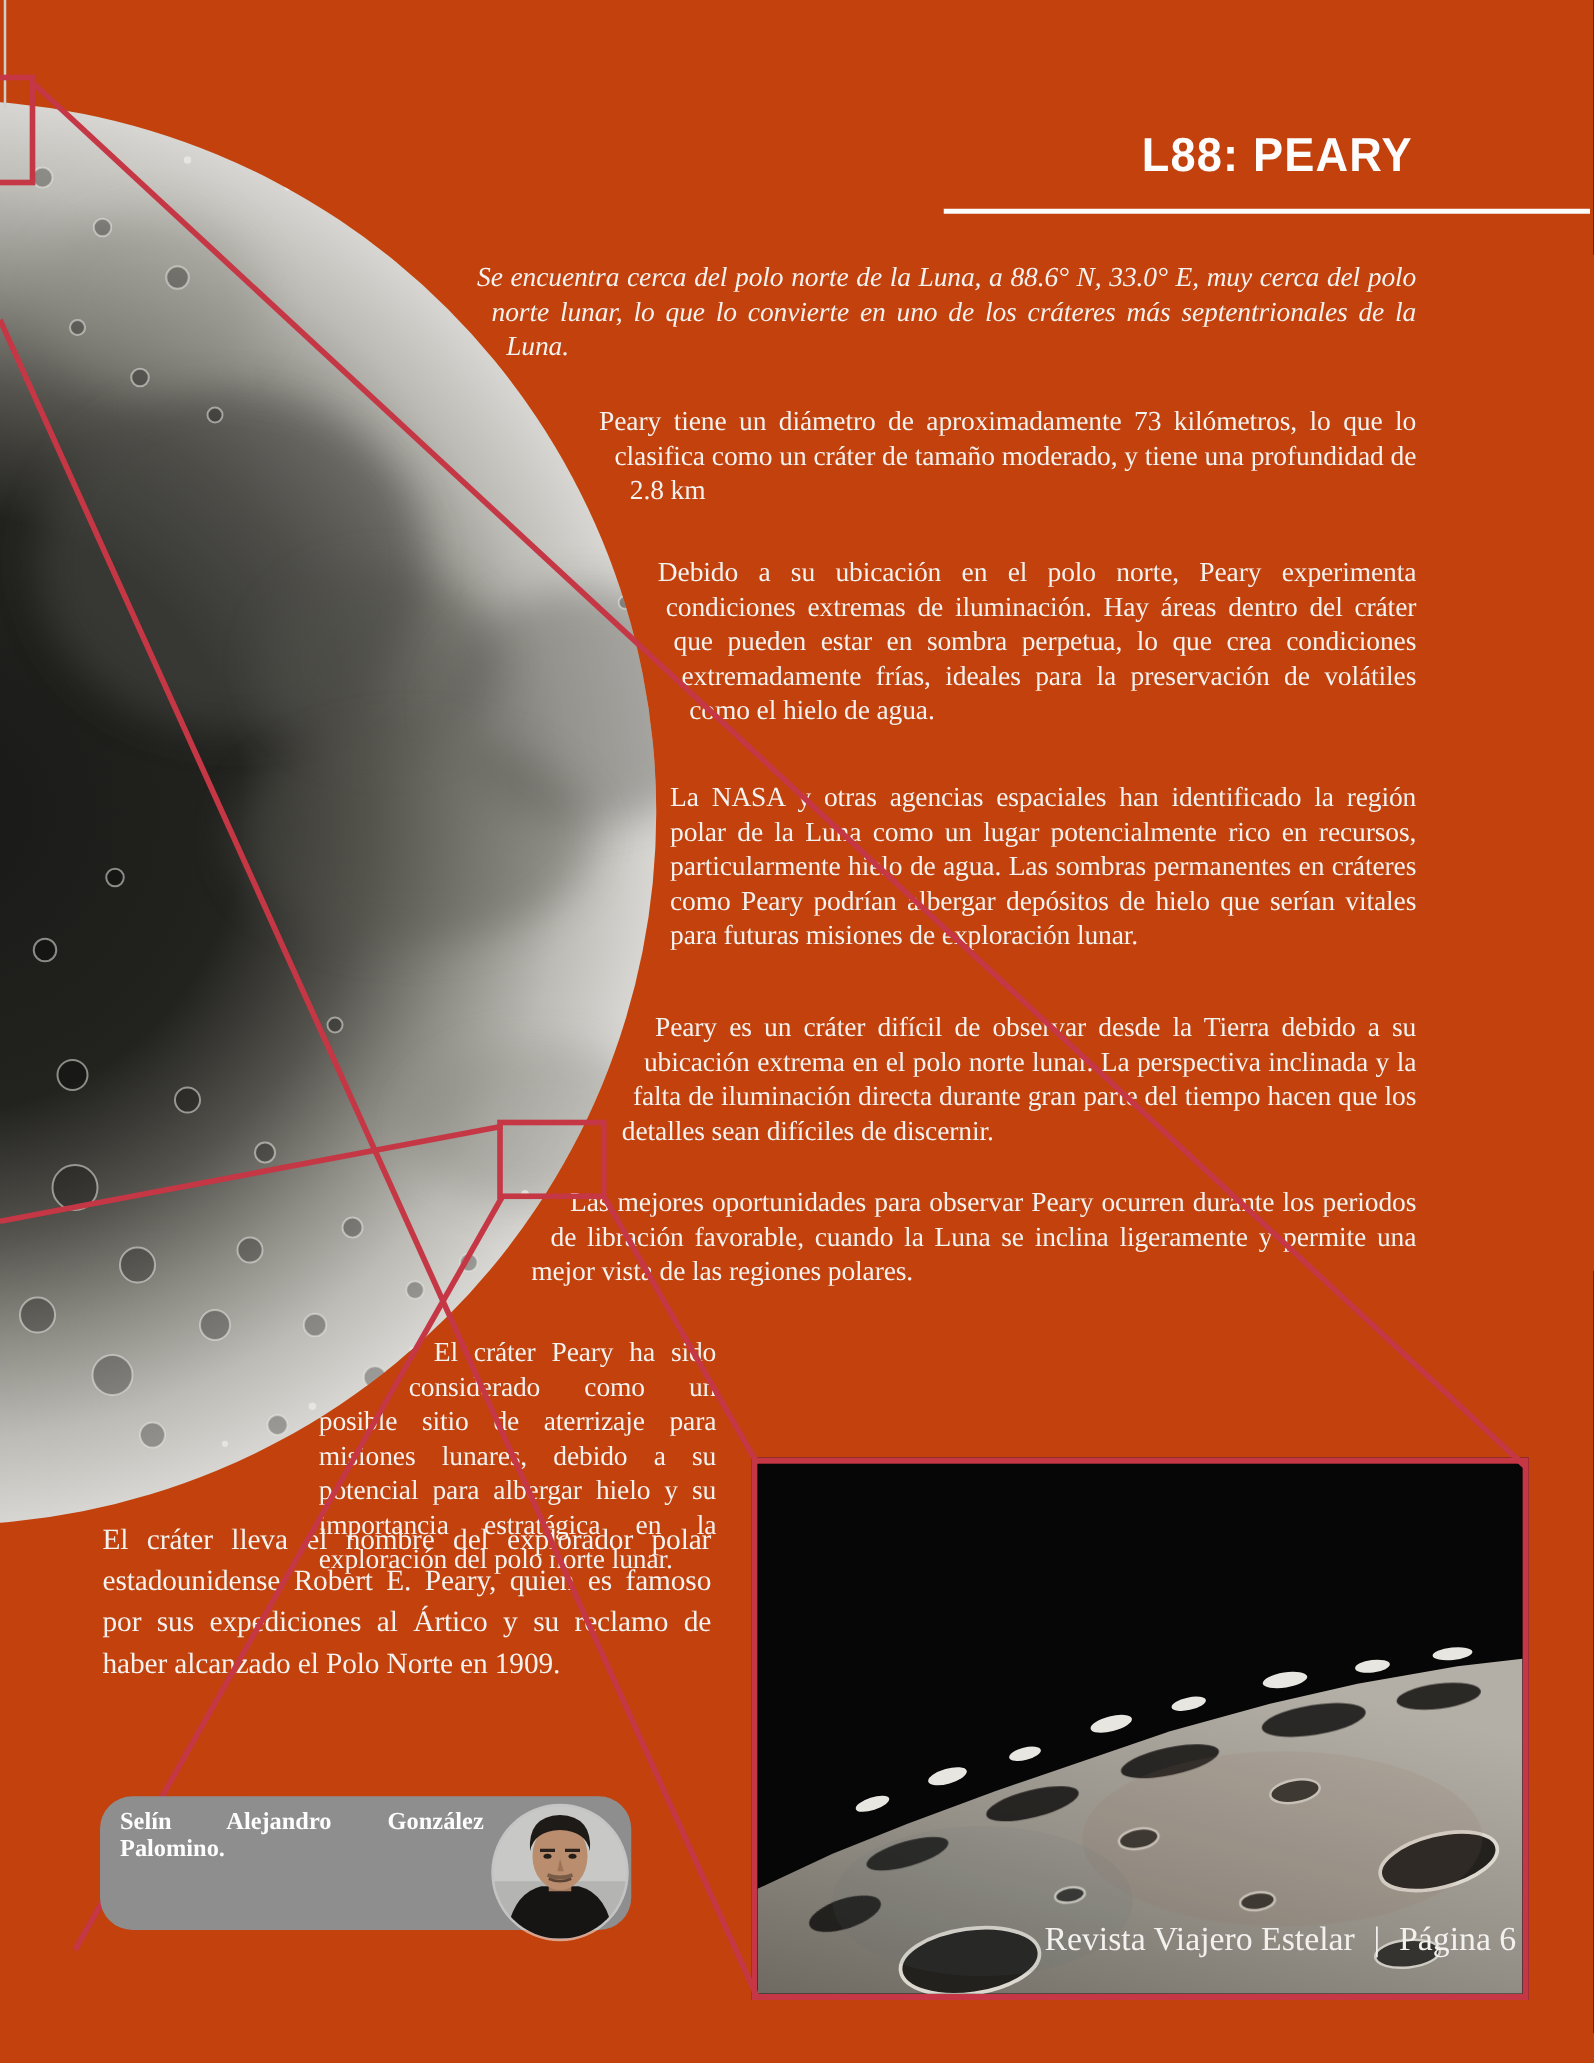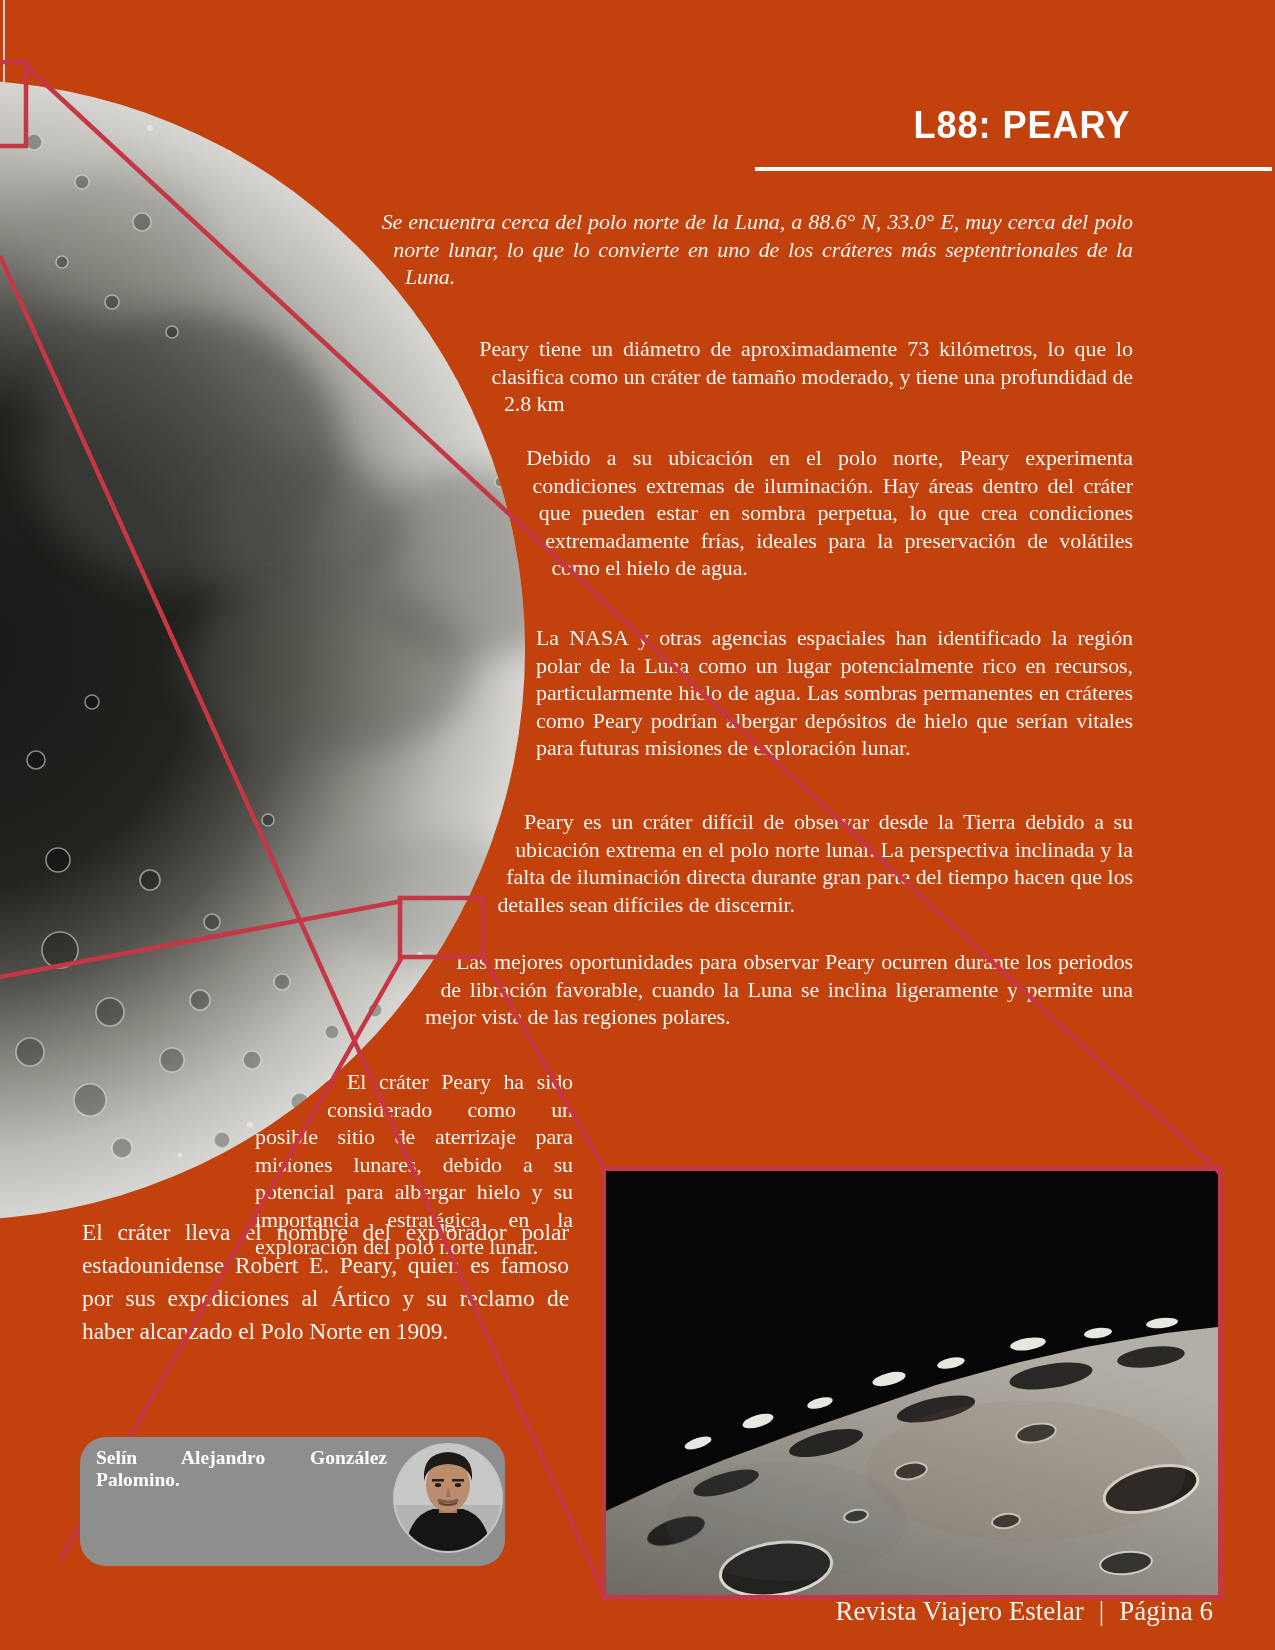--- a/index.html
+++ b/index.html
@@ -36,37 +36,37 @@
   #moon-fig{position:absolute; inset:0; z-index:0;}
   .para{z-index:4;}
   
   #inset{
     position:absolute; left:601px; top:1166px; width:612px; height:424px;
     border:5px solid #c63745; background:#050505; z-index:3;
   }
   #inset svg{display:block;}
   
   #bio{
-    position:absolute; left:80px; top:1437px; width:425px; height:129px;
+    position:absolute; left:80px; top:1437px; width:425px; height:107px;
     background:#8e8e8e; border-radius:26px; z-index:8;
     color:#fdfdfd;
   }
   #bio-text{
     position:absolute; left:16px; top:10px; right:118px;
     font-size:18.5px; line-height:21.5px; text-align:justify;
   }
   #bio-name{font-weight:bold; font-size:19.5px;}
   #bio-portrait{
     position:absolute; right:4px; top:8px; width:106px; height:106px;
     border-radius:50%; overflow:hidden; box-shadow:0 0 0 2px rgba(240,240,240,.55);
     background:#c6c6c4;
   }
   
   #footer{
-    position:absolute; right:62px; top:1596px; z-index:9;
+    position:absolute; right:62px; top:1536px; z-index:9;
     color:#f2f1ee; font-size:27px; display:flex; align-items:baseline; gap:15px;
   }
 </style>
 </head>
 <body>
 
 <div id="page">
 
   <div id="moon-fig">
     <svg id="moon-svg" width="1275" height="1650" viewBox="0 0 1275 1650">
@@ -190,21 +190,21 @@
       <ellipse cx="180" cy="350" rx="120" ry="60" fill="#5a6a7a" opacity="0.10"></ellipse>
     </svg>
   </div>
 
   <div id="title">L88: PEARY</div>
   <div id="title-rule"></div>
   <div id="edge-line"></div>
 
   <p class="para" style="left:358px; top:186px; width:775px;font-style:italic;"><span class="cf" style="float:left;width:48px;height:85px;shape-outside:polygon(0 0,12px 0,48px 85px,0 85px);"></span><span>Se encuentra cerca del polo norte de la Luna, a 88.6° N, 33.0° E, muy cerca del polo norte lunar, lo que lo convierte en uno de los cráteres más septentrionales de la Luna.</span></p>
 
-  <p class="para" style="left:455px; top:313px; width:678px;"><span class="cf" style="float:left;width:50px;height:85px;shape-outside:polygon(0 0,12px 0,50px 85px,0 85px);"></span><span>Peary tiene un diámetro de aproximadamente 73 kilómetros, lo que lo clasifica como un cráter de tamaño moderado, y tiene una profundidad de 2.8 km</span></p>
+  <p class="para" style="left:455px; top:301px; width:678px;"><span class="cf" style="float:left;width:50px;height:85px;shape-outside:polygon(0 0,12px 0,50px 85px,0 85px);"></span><span>Peary tiene un diámetro de aproximadamente 73 kilómetros, lo que lo clasifica como un cráter de tamaño moderado, y tiene una profundidad de 2.8 km</span></p>
 
   <p class="para" style="left:510px; top:422px; width:623px;"><span class="cf" style="float:left;width:42px;height:140px;shape-outside:polygon(0 0,10px 0,42px 140px,0 140px);"></span><span>Debido a su ubicación en el polo norte, Peary experimenta condiciones extremas de iluminación. Hay áreas dentro del cráter que pueden estar en sombra perpetua, lo que crea condiciones extremadamente frías, ideales para la preservación de volátiles como el hielo de agua.</span></p>
 
   <p class="para" style="left:536px; top:602px; width:597px;"><span>La NASA y otras agencias espaciales han identificado la región polar de la Luna como un lugar potencialmente rico en recursos, particularmente hielo de agua. Las sombras permanentes en cráteres como Peary podrían albergar depósitos de hielo que serían vitales para futuras misiones de exploración lunar.</span></p>
 
   <p class="para" style="left:482px; top:786px; width:651px;"><span class="cf" style="float:left;width:42px;height:112px;shape-outside:polygon(0 0,42px 0,6px 112px,0 112px);"></span><span>Peary es un cráter difícil de observar desde la Tierra debido a su ubicación extrema en el polo norte lunar. La perspectiva inclinada y la falta de iluminación directa durante gran parte del tiempo hacen que los detalles sean difíciles de discernir.</span></p>
 
   <p class="para" style="left:398px; top:926px; width:735px;"><span class="cf" style="float:left;width:58px;height:85px;shape-outside:polygon(0 0,58px 0,10px 85px,0 85px);"></span><span>Las mejores oportunidades para observar Peary ocurren durante los periodos de libración favorable, cuando la Luna se inclina ligeramente y permite una mejor vista de las regiones polares.</span></p>
 
   <p class="para" id="p7"><span class="cf" style="float:left;width:92px;height:55px;shape-outside:polygon(0 0,92px 0,52px 55px,0 55px);"></span><span class="cf" style="float:right;width:560px;height:90px;margin-top:56px;"></span><span>El cráter Peary ha sido considerado como un posible sitio de aterrizaje para misiones lunares, debido a su potencial para albergar hielo y su importancia estratégica en la exploración del polo norte lunar.</span></p>

